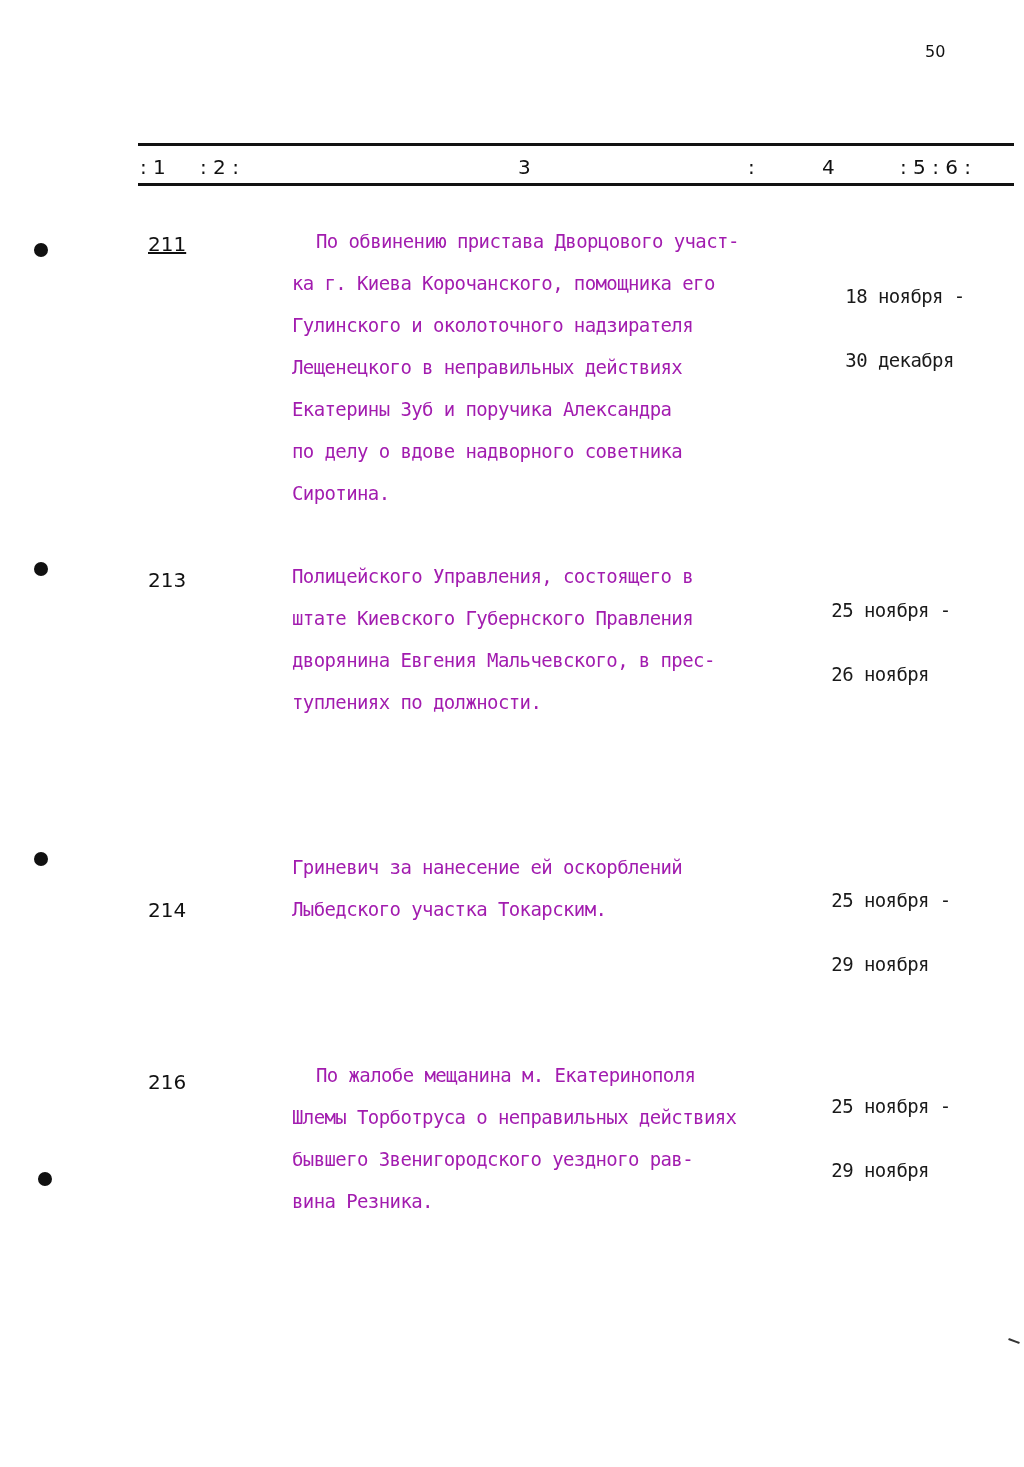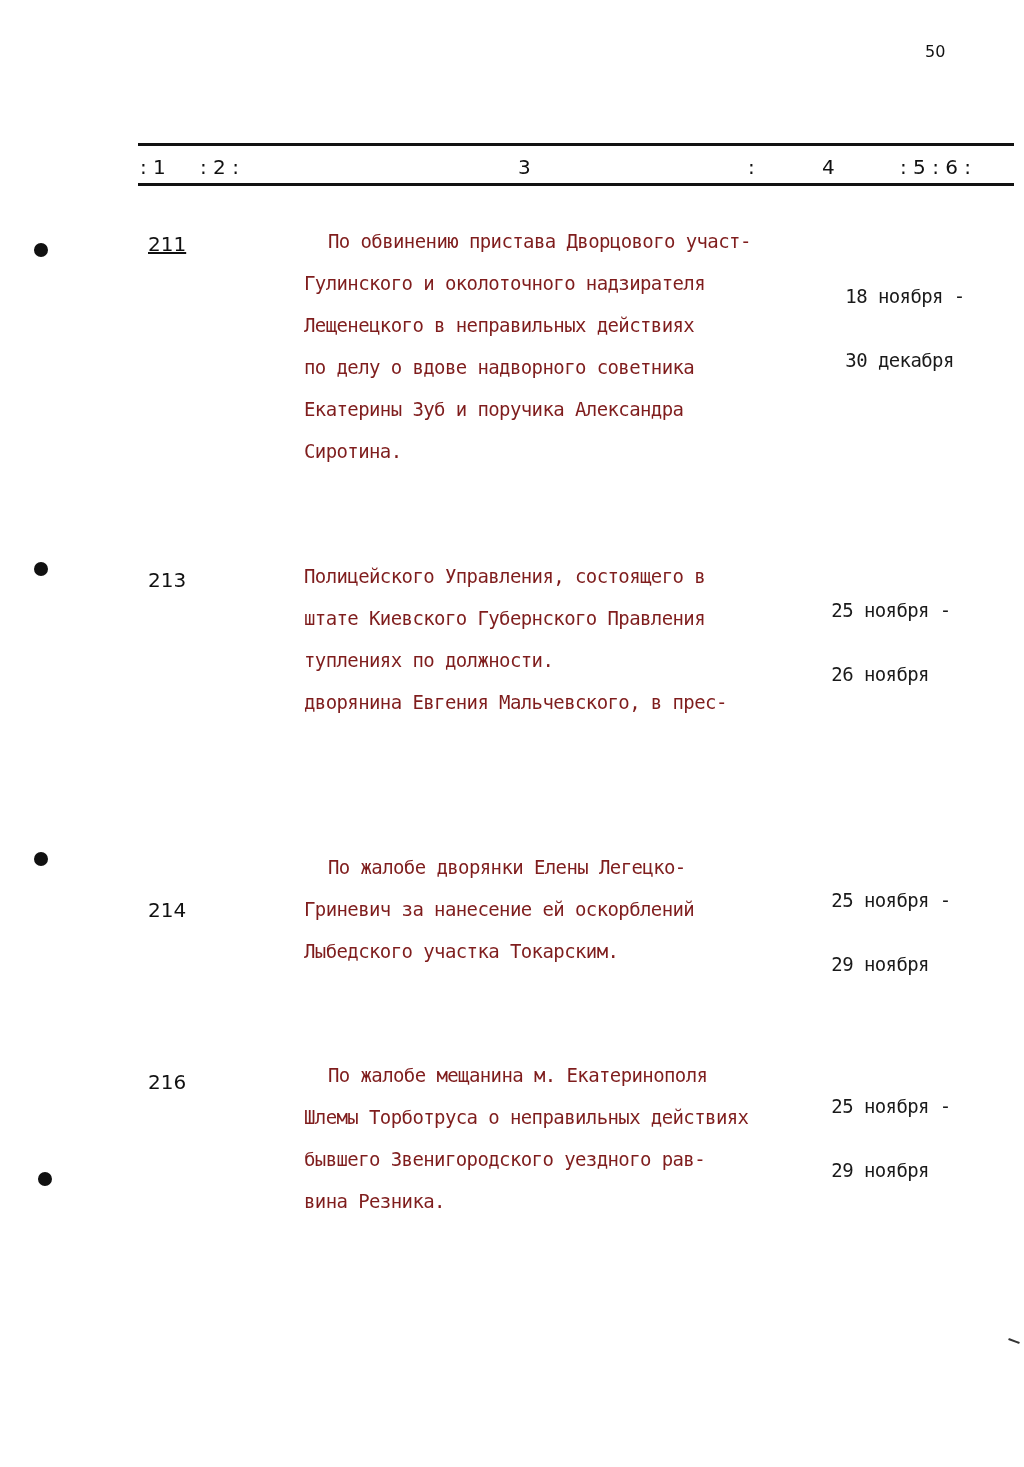--- a/index.html
+++ b/index.html
@@ -49,26 +49,26 @@
     }
     .entry-num {
       position: absolute;
       left: 148px;
       font-family: "DejaVu Sans", sans-serif;
       font-size: 20px;
       color: #111;
     }
     .entry-text {
       position: absolute;
-      left: 304px;
+      left: 292px;
       width: 510px;
       font-size: 19px;
       line-height: 42px;
       letter-spacing: -0.6px;
-      color: #7f1d1d;
+      color: #a21caf;
     }
     .entry-text .line {
       display: block;
       white-space: pre;
     }
     .entry-text .line.indent { padding-left: 24px; }
     .entry-date {
       position: absolute;
       font-size: 19px;
       letter-spacing: -0.6px;
@@ -102,50 +102,50 @@
 
 <div class="punch" style="left:34px; top:243px;"></div>
 <div class="punch" style="left:34px; top:562px;"></div>
 <div class="punch" style="left:34px; top:852px;"></div>
 <div class="punch" style="left:38px; top:1172px;"></div>
 
 <div>
   <div class="entry-num" style="top:232px;text-decoration:underline;">211</div>
   <div class="entry-text" style="top:220px;">
     <span class="line indent">По обвинению пристава Дворцового участ-</span>
+    <span class="line">ка г. Киева Корочанского, помощника его</span>
     <span class="line">Гулинского и околоточного надзирателя</span>
     <span class="line">Лещенецкого в неправильных действиях</span>
+    <span class="line">Екатерины Зуб и поручика Александра</span>
     <span class="line">по делу о вдове надворного советника</span>
-    <span class="line">Екатерины Зуб и поручика Александра</span>
     <span class="line">Сиротина.</span>
   </div>
   <div class="entry-date" style="left:802px; top:248px;">
     <span>18 ноября -</span><br>
     <span>30 декабря</span>
   </div>
 </div>
 
 <div>
   <div class="entry-num" style="top:568px;">213</div>
   <div class="entry-text" style="top:555px;">
     <span class="line">Полицейского Управления, состоящего в</span>
     <span class="line">штате Киевского Губернского Правления</span>
+    <span class="line">дворянина Евгения Мальчевского, в прес-</span>
     <span class="line">туплениях по должности.</span>
-    <span class="line">дворянина Евгения Мальчевского, в прес-</span>
   </div>
   <div class="entry-date" style="left:788px; top:562px;">
     <span>25 ноября -</span><br>
     <span>26 ноября</span>
   </div>
 </div>
 
 <div>
   <div class="entry-num" style="top:862px;margin-top:36px;">214</div>
   <div class="entry-text" style="top:846px;">
-    <span class="line indent">По жалобе дворянки Елены Легецко-</span>
     <span class="line">Гриневич за нанесение ей оскорблений</span>
     <span class="line">Лыбедского участка Токарским.</span>
   </div>
   <div class="entry-date" style="left:788px; top:852px;">
     <span>25 ноября -</span><br>
     <span>29 ноября</span>
   </div>
 </div>
 
 <div>

